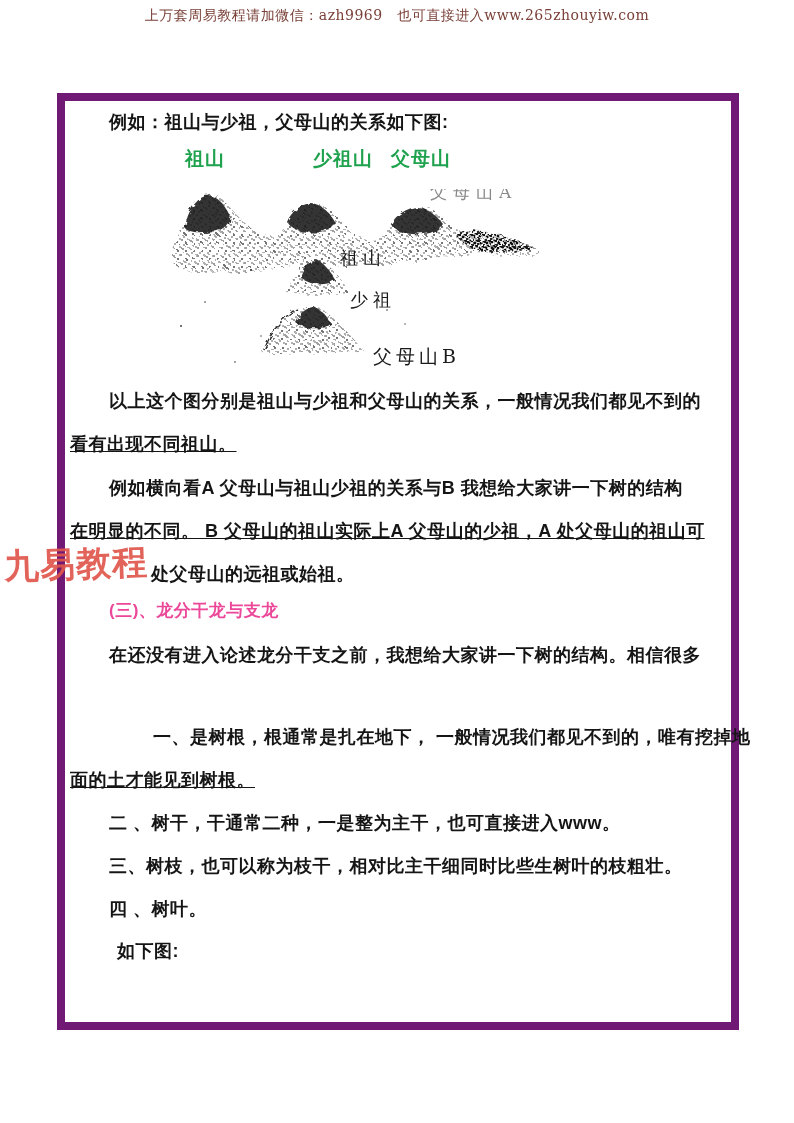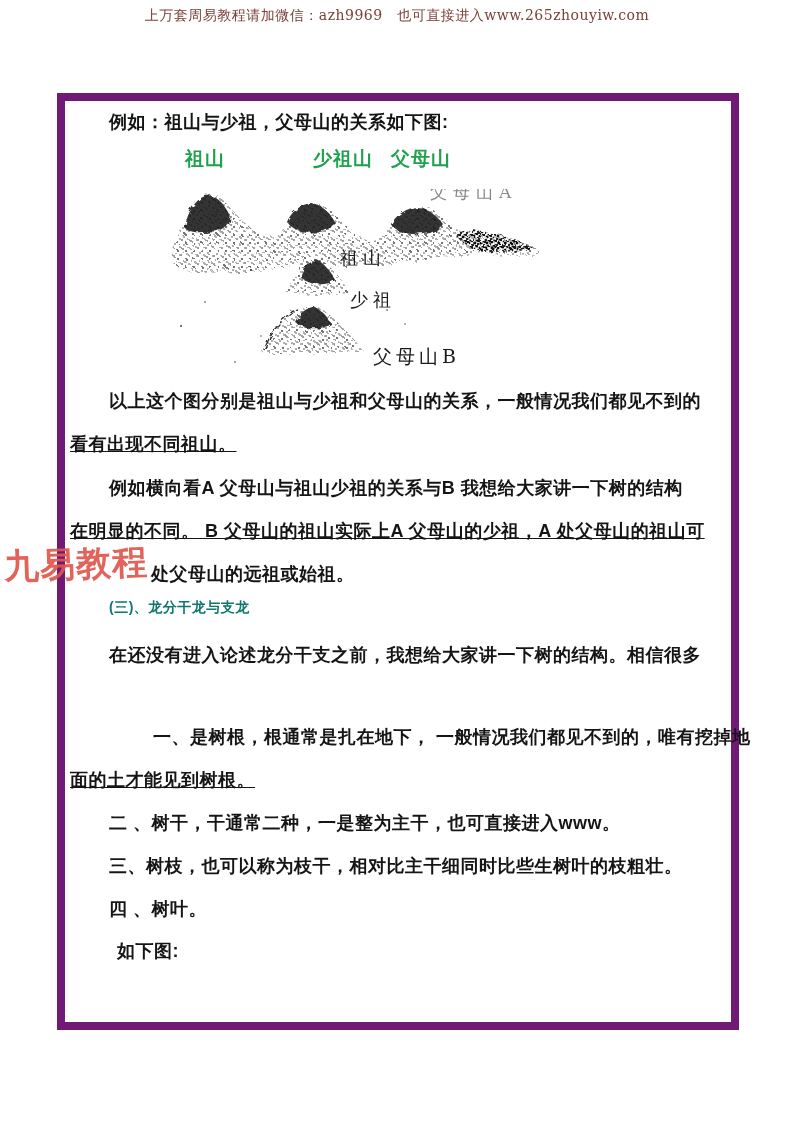--- a/index.html
+++ b/index.html
@@ -22,21 +22,21 @@
     font-size:18px; font-weight:bold; color:#151515; letter-spacing:0.5px;
   }
   .indent { left:44px; }
   .flush  { left:5px;text-decoration:underline; }
 
   .legend-label {
     position:absolute; top:45px; font-size:19px; font-weight:bold;
     color:#1fa24e; letter-spacing:1px; white-space:nowrap;
   }
 
-  .heading-blue { color:#0f766e; font-size:14px; }
+  .heading-blue { color:#ec4899; font-size:17px; }
 
   .figure-wrap { position:absolute; left:100px; top:73px; width:380px; height:200px; }
 
   .watermark {
     position:absolute; left:4px; top:541px; font-size:35px; font-weight:bold;
     color:#e0564c; opacity:0.92; letter-spacing:1px; white-space:nowrap;
     transform:rotate(-2deg); z-index:30;
   }
 </style>
 </head>

